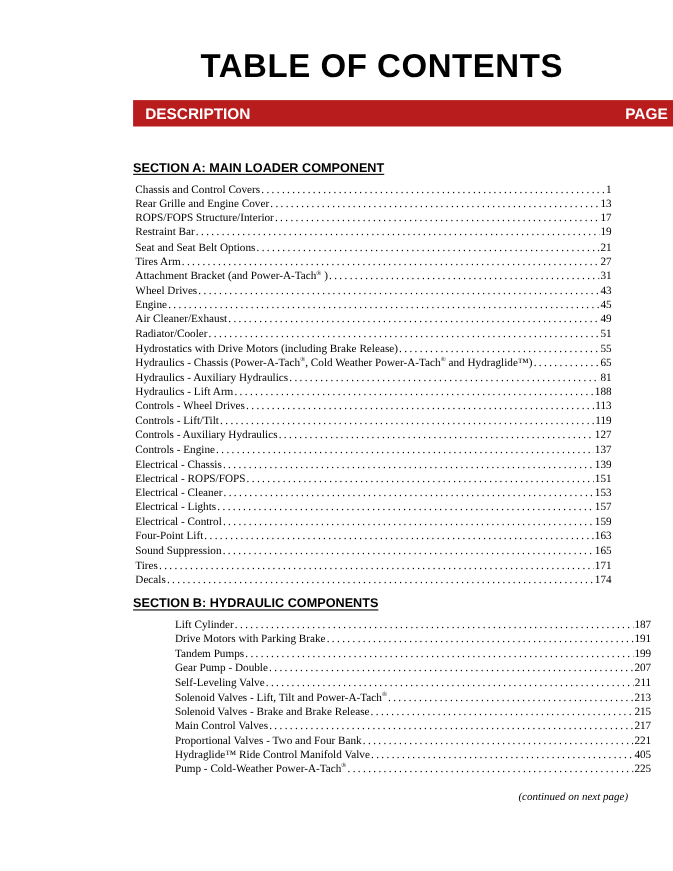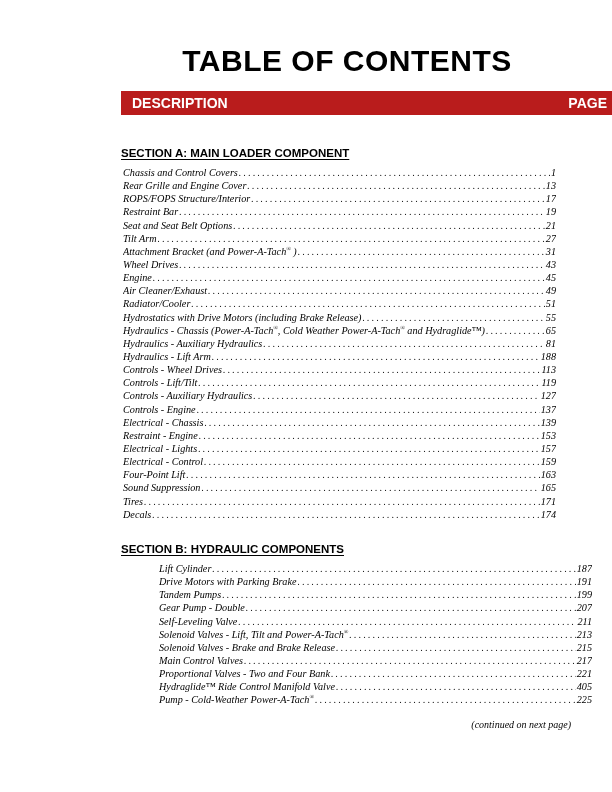--- a/index.html
+++ b/index.html
@@ -22,21 +22,21 @@
       font-family: "Liberation Sans", sans-serif; font-weight: bold; font-size: 11.5px;
       color: #000;
     }
     .section-heading span { text-decoration: underline; text-underline-offset: 2px; }
     .toc-list {
       position: absolute; left: 123px; width: 433px;
       font-family: "Liberation Serif", serif; font-size: 10.2px; color: #000;
     }
     .toc-row {
       display: flex; align-items: flex-end; height: 13.15px; line-height: 13.15px;
-      white-space: nowrap; overflow: hidden; font-style: italic;
+      white-space: nowrap; overflow: hidden;
     }
     .toc-title { flex: 0 0 auto; }
     .toc-title sup { font-size: 6px; line-height: 0; }
     .toc-leader {
       flex: 1 1 auto; overflow: hidden; margin: 0 1px;
       letter-spacing: 1.6px; color: #000;
     }
     .toc-leader::before {
       content: ". . . . . . . . . . . . . . . . . . . . . . . . . . . . . . . . . . . . . . . . . . . . . . . . . . . . . . . . . . . . . . . . . . . . . . . . . . . . . . . . . . . . . . . . . . . . . . . . . . . . . . . . . . . . . . . . . . . . . . . . . . . . . . . . . . . . .";
       letter-spacing: -0.2px;
@@ -80,21 +80,21 @@
       <span class="toc-title">Restraint Bar</span>
       <span class="toc-leader"></span>
       <span class="toc-page">19</span>
     </div>
     <div class="toc-row">
       <span class="toc-title">Seat and Seat Belt Options</span>
       <span class="toc-leader"></span>
       <span class="toc-page">21</span>
     </div>
     <div class="toc-row">
-      <span class="toc-title">Tilt Arm</span>
+      <span class="toc-title">Tires Arm</span>
       <span class="toc-leader"></span>
       <span class="toc-page">27</span>
     </div>
     <div class="toc-row">
       <span class="toc-title">Attachment Bracket (and Power-A-Tach<sup>®</sup> )</span>
       <span class="toc-leader"></span>
       <span class="toc-page">31</span>
     </div>
     <div class="toc-row">
       <span class="toc-title">Wheel Drives</span>
@@ -155,21 +155,26 @@
       <span class="toc-title">Controls - Engine</span>
       <span class="toc-leader"></span>
       <span class="toc-page">137</span>
     </div>
     <div class="toc-row">
       <span class="toc-title">Electrical - Chassis</span>
       <span class="toc-leader"></span>
       <span class="toc-page">139</span>
     </div>
     <div class="toc-row">
-      <span class="toc-title">Restraint - Engine</span>
+      <span class="toc-title">Electrical - ROPS/FOPS</span>
+      <span class="toc-leader"></span>
+      <span class="toc-page">151</span>
+    </div>
+    <div class="toc-row">
+      <span class="toc-title">Electrical - Cleaner</span>
       <span class="toc-leader"></span>
       <span class="toc-page">153</span>
     </div>
     <div class="toc-row">
       <span class="toc-title">Electrical - Lights</span>
       <span class="toc-leader"></span>
       <span class="toc-page">157</span>
     </div>
     <div class="toc-row">
       <span class="toc-title">Electrical - Control</span>

